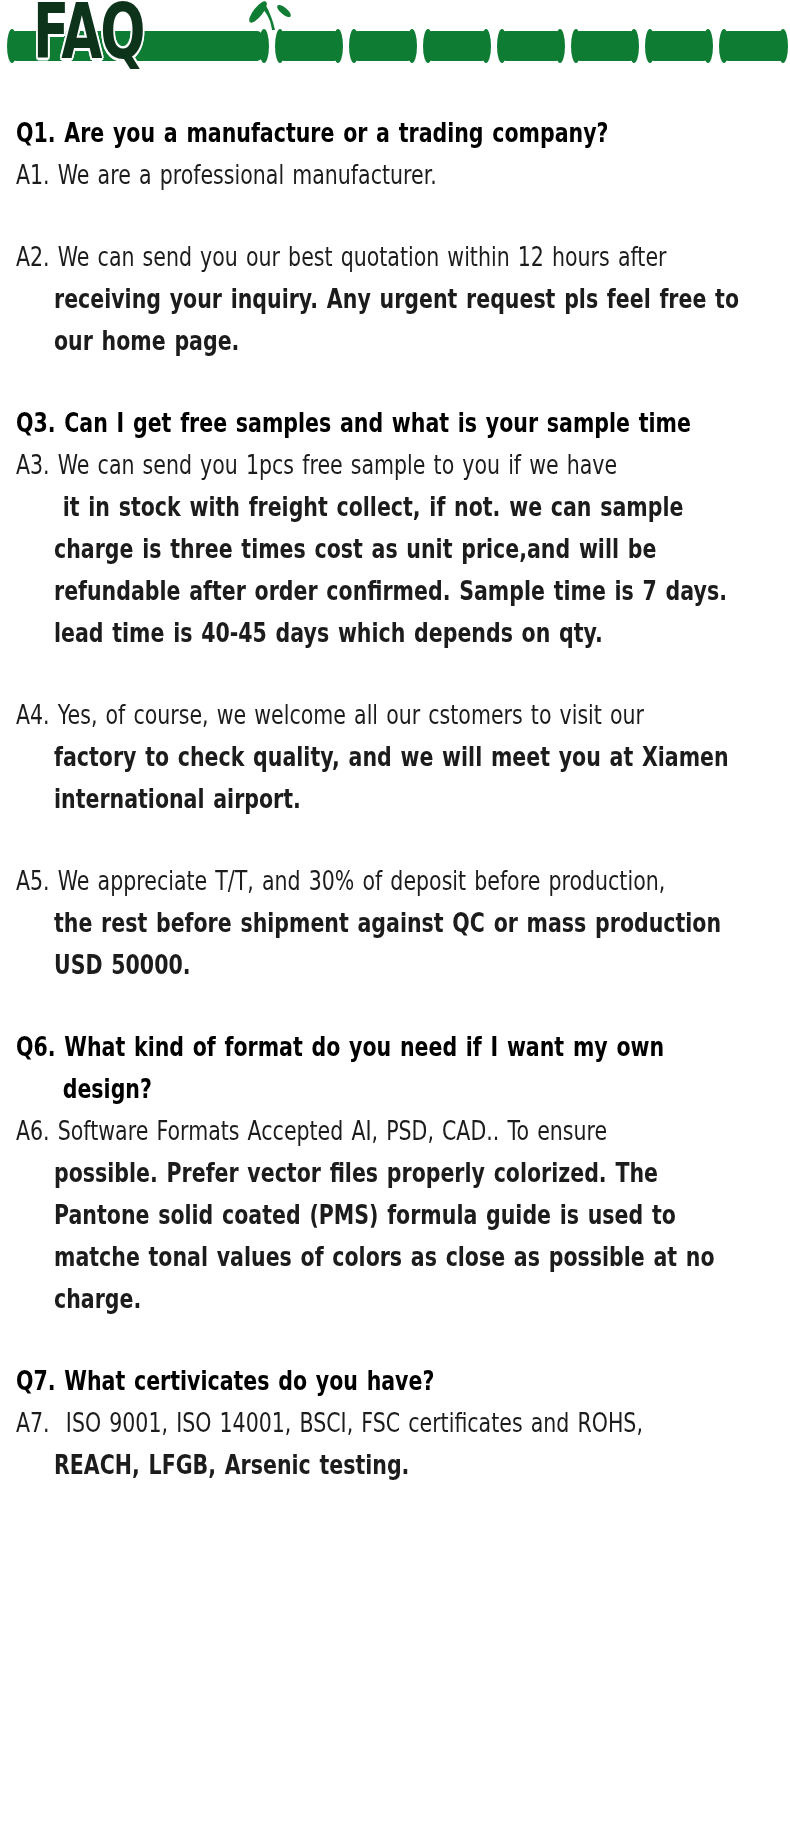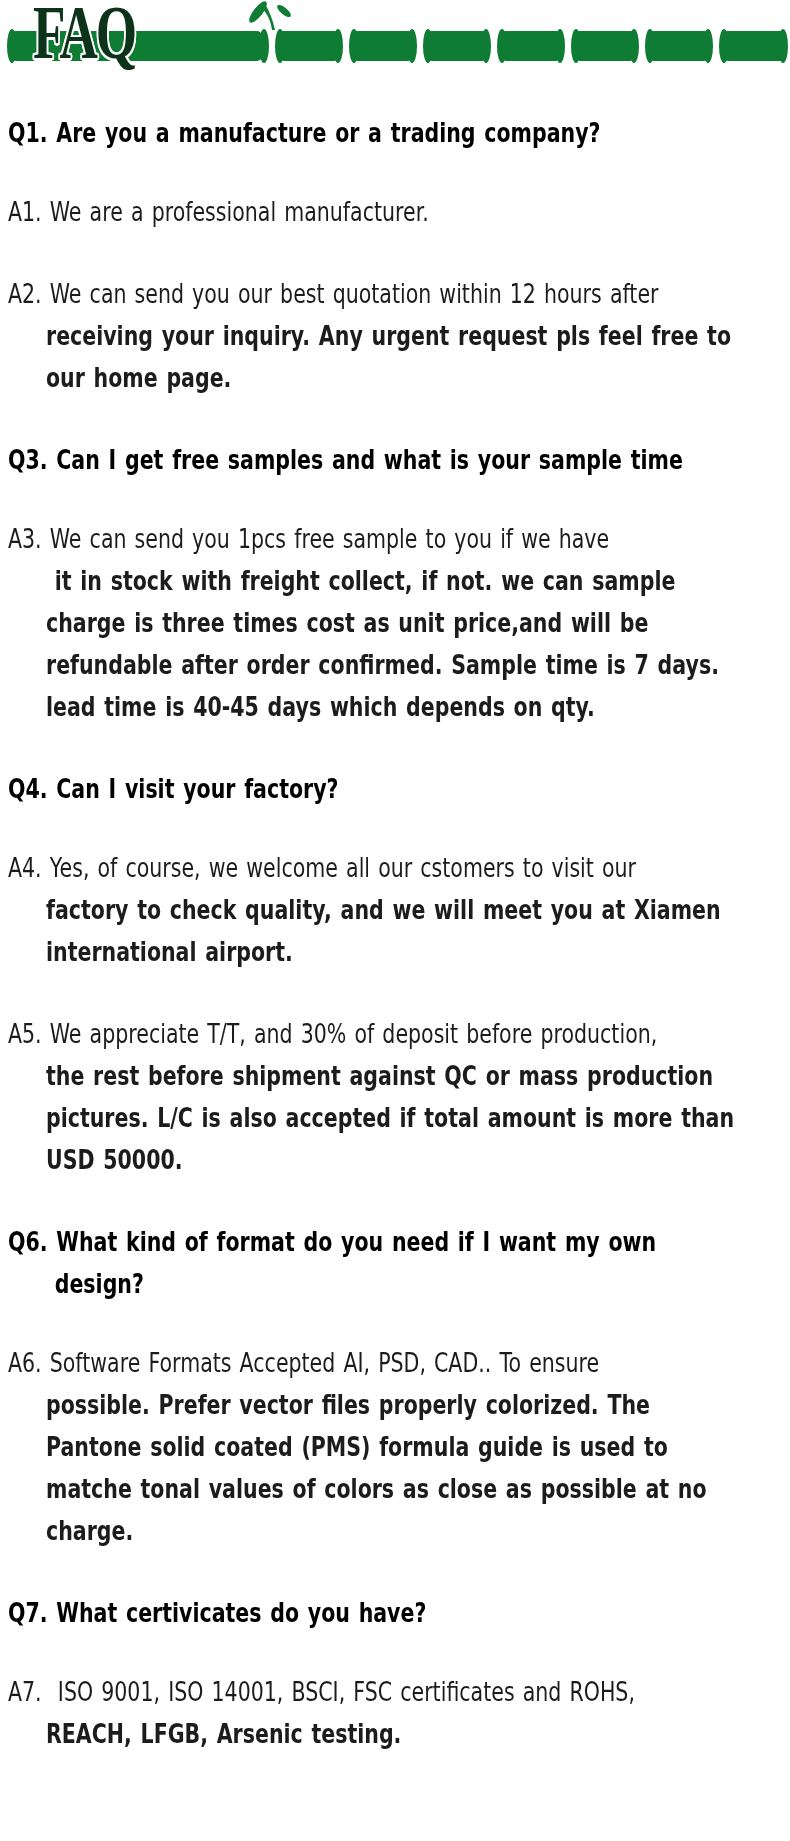--- a/index.html
+++ b/index.html
@@ -16,21 +16,20 @@
     min-height:1841px;
     background:var(--bg);
     font-family:"DejaVu Sans",sans-serif;
     overflow:hidden;
   }
   
   .banner{
     position:relative;
     height:72px;
     width:678px;
-    font-family:Liberation Serif, serif;
   }
   .banner svg{position:absolute;left:0;top:0;}
   .bamboo{fill:var(--bamboo);}
   .faq-title{
     position:absolute;
     left:33px;
     top:-6px;
     font-weight:bold;
     font-size:76px;
     line-height:76px;
@@ -38,26 +37,26 @@
     color:var(--title);
     transform:scaleX(0.70);
     transform-origin:0 0;
     white-space:pre;
     text-shadow:
       2.5px 0 0 #fff,-2.5px 0 0 #fff,0 2.5px 0 #fff,0 -2.5px 0 #fff,
       2px 2px 0 #fff,-2px 2px 0 #fff,2px -2px 0 #fff,-2px -2px 0 #fff;
   }
   
   .content{
-    padding:0 8px;
+    padding:0 16px;
   }
   .qa{margin-top:40px;}
   .q,.a{margin:0;padding:0;font-size:26px;}
   .q{font-weight:bold;color:var(--qcolor);}
-  .a{font-weight:normal;color:var(--acolor);margin-top:37px;}
+  .a{font-weight:normal;color:var(--acolor);}
   .line{line-height:42px;}
   .line + .line{padding-left:38px;font-weight:bold;}
   .t{
     display:inline-block;
     transform:scaleX(0.79);
     transform-origin:0 50%;
     white-space:pre;
     word-spacing:2px;
   }
 </style>
@@ -142,34 +141,30 @@
           </div>
           <div class="a">
             <div class="line"><span class="t">A3. We can send you 1pcs free sample to you if we have</span></div>
             <div class="line"><span class="t"> it in stock with freight collect, if not. we can sample</span></div>
             <div class="line"><span class="t">charge is three times cost as unit price,and will be</span></div>
             <div class="line"><span class="t">refundable after order confirmed. Sample time is 7 days.</span></div>
             <div class="line"><span class="t">lead time is 40-45 days which depends on qty.</span></div>
           </div>
         </section>
         <section class="qa">
-          <div class="q">
-            <div class="line"><span class="t">Q4. Can I visit your factory?</span></div>
-          </div>
           <div class="a">
             <div class="line"><span class="t">A4. Yes, of course, we welcome all our cstomers to visit our</span></div>
             <div class="line"><span class="t">factory to check quality, and we will meet you at Xiamen</span></div>
             <div class="line"><span class="t">international airport.</span></div>
           </div>
         </section>
         <section class="qa">
           <div class="a">
             <div class="line"><span class="t">A5. We appreciate T/T, and 30% of deposit before production,</span></div>
             <div class="line"><span class="t">the rest before shipment against QC or mass production</span></div>
-            <div class="line"><span class="t">pictures. L/C is also accepted if total amount is more than</span></div>
             <div class="line"><span class="t">USD 50000.</span></div>
           </div>
         </section>
         <section class="qa">
           <div class="q">
             <div class="line"><span class="t">Q6. What kind of format do you need if I want my own</span></div>
             <div class="line"><span class="t"> design?</span></div>
           </div>
           <div class="a">
             <div class="line"><span class="t">A6. Software Formats Accepted AI, PSD, CAD.. To ensure</span></div>

